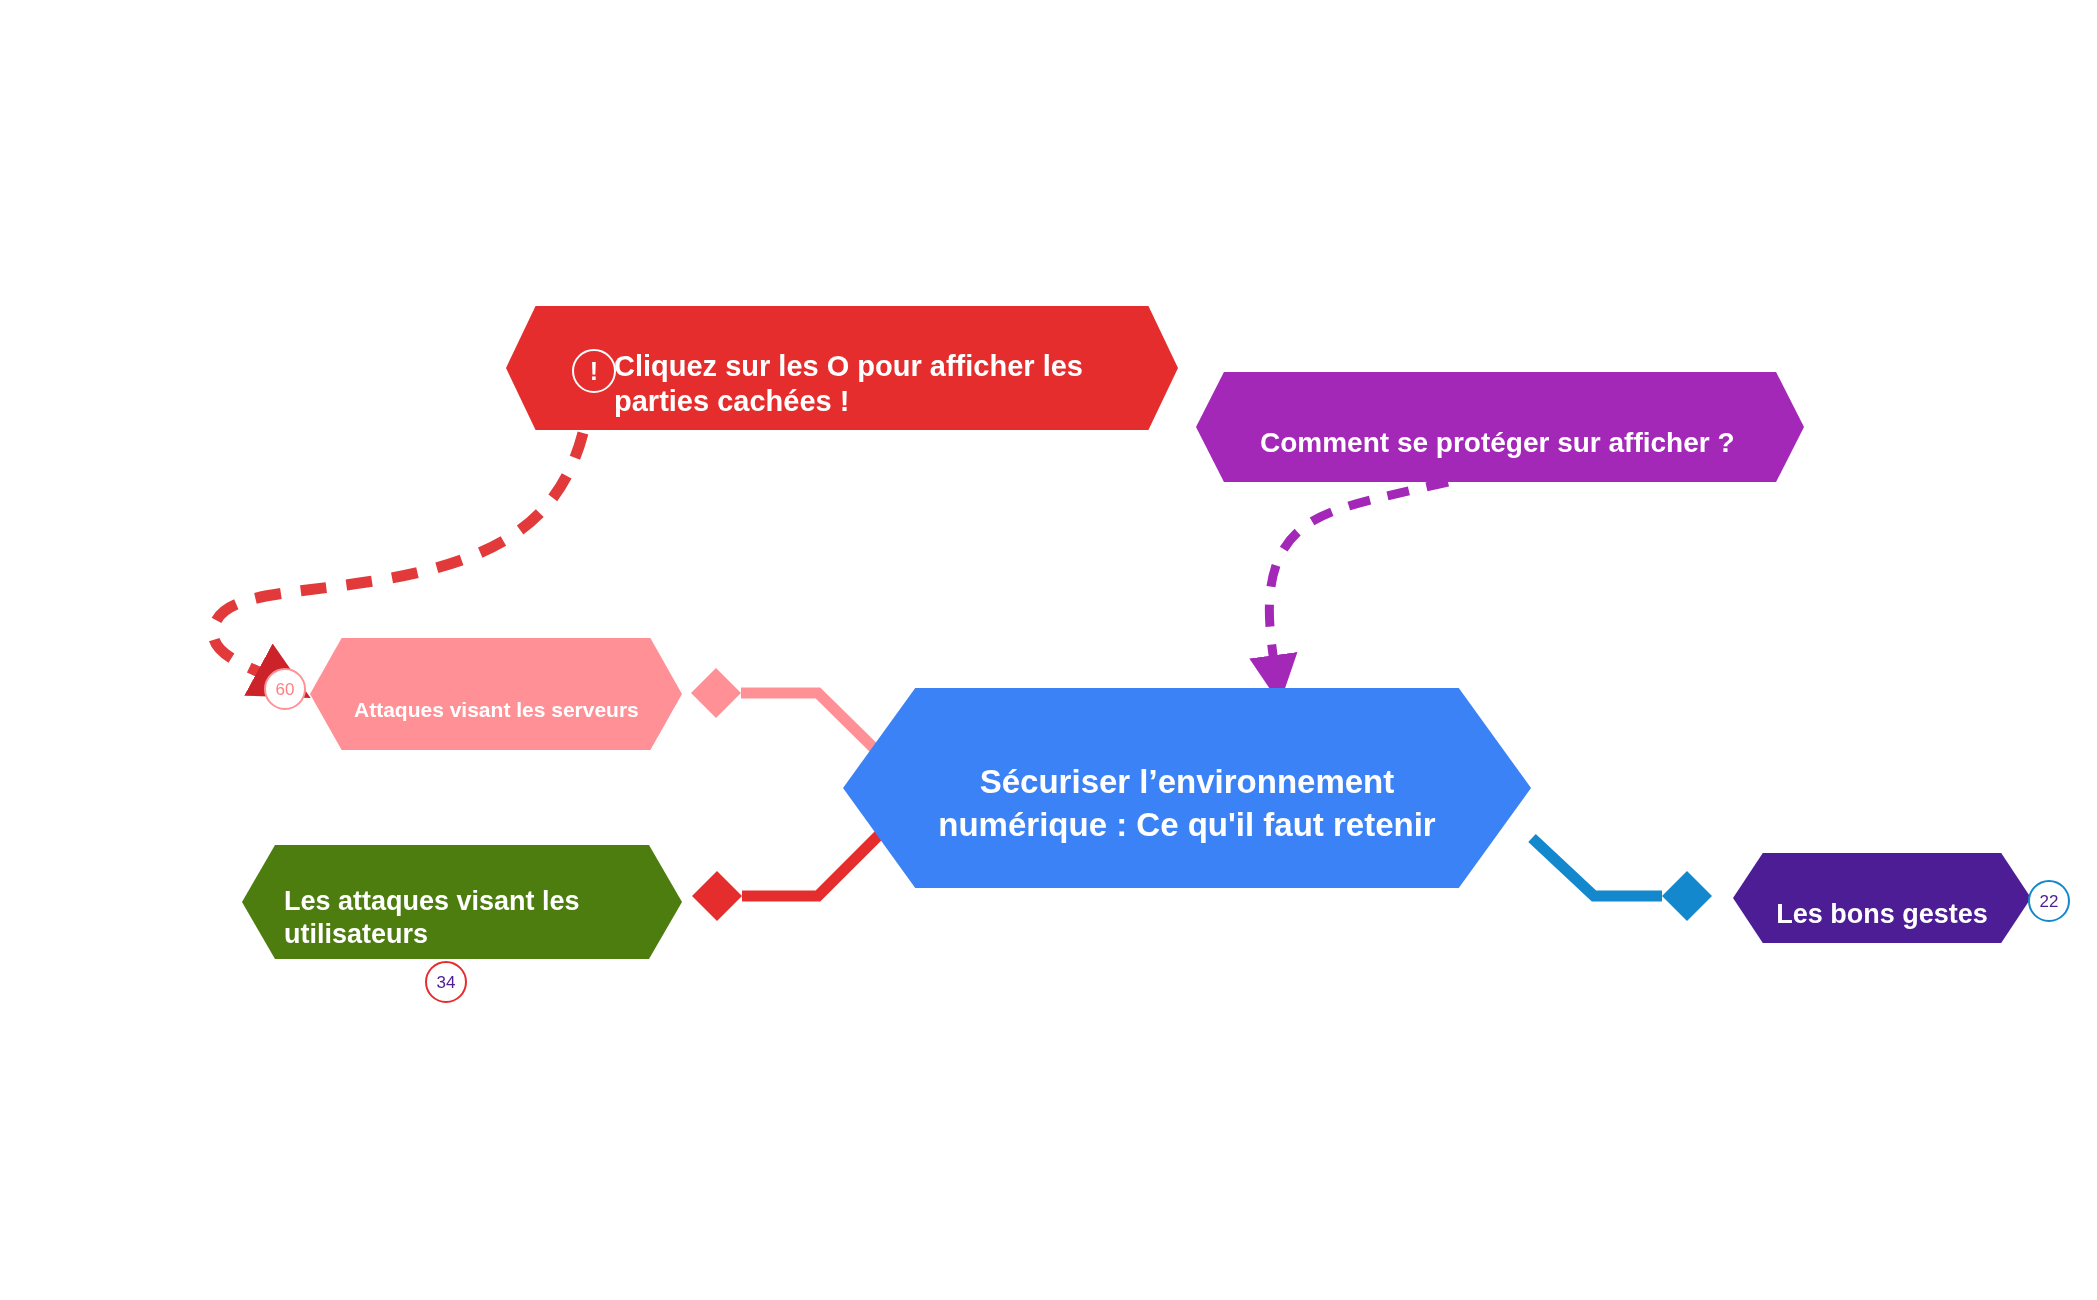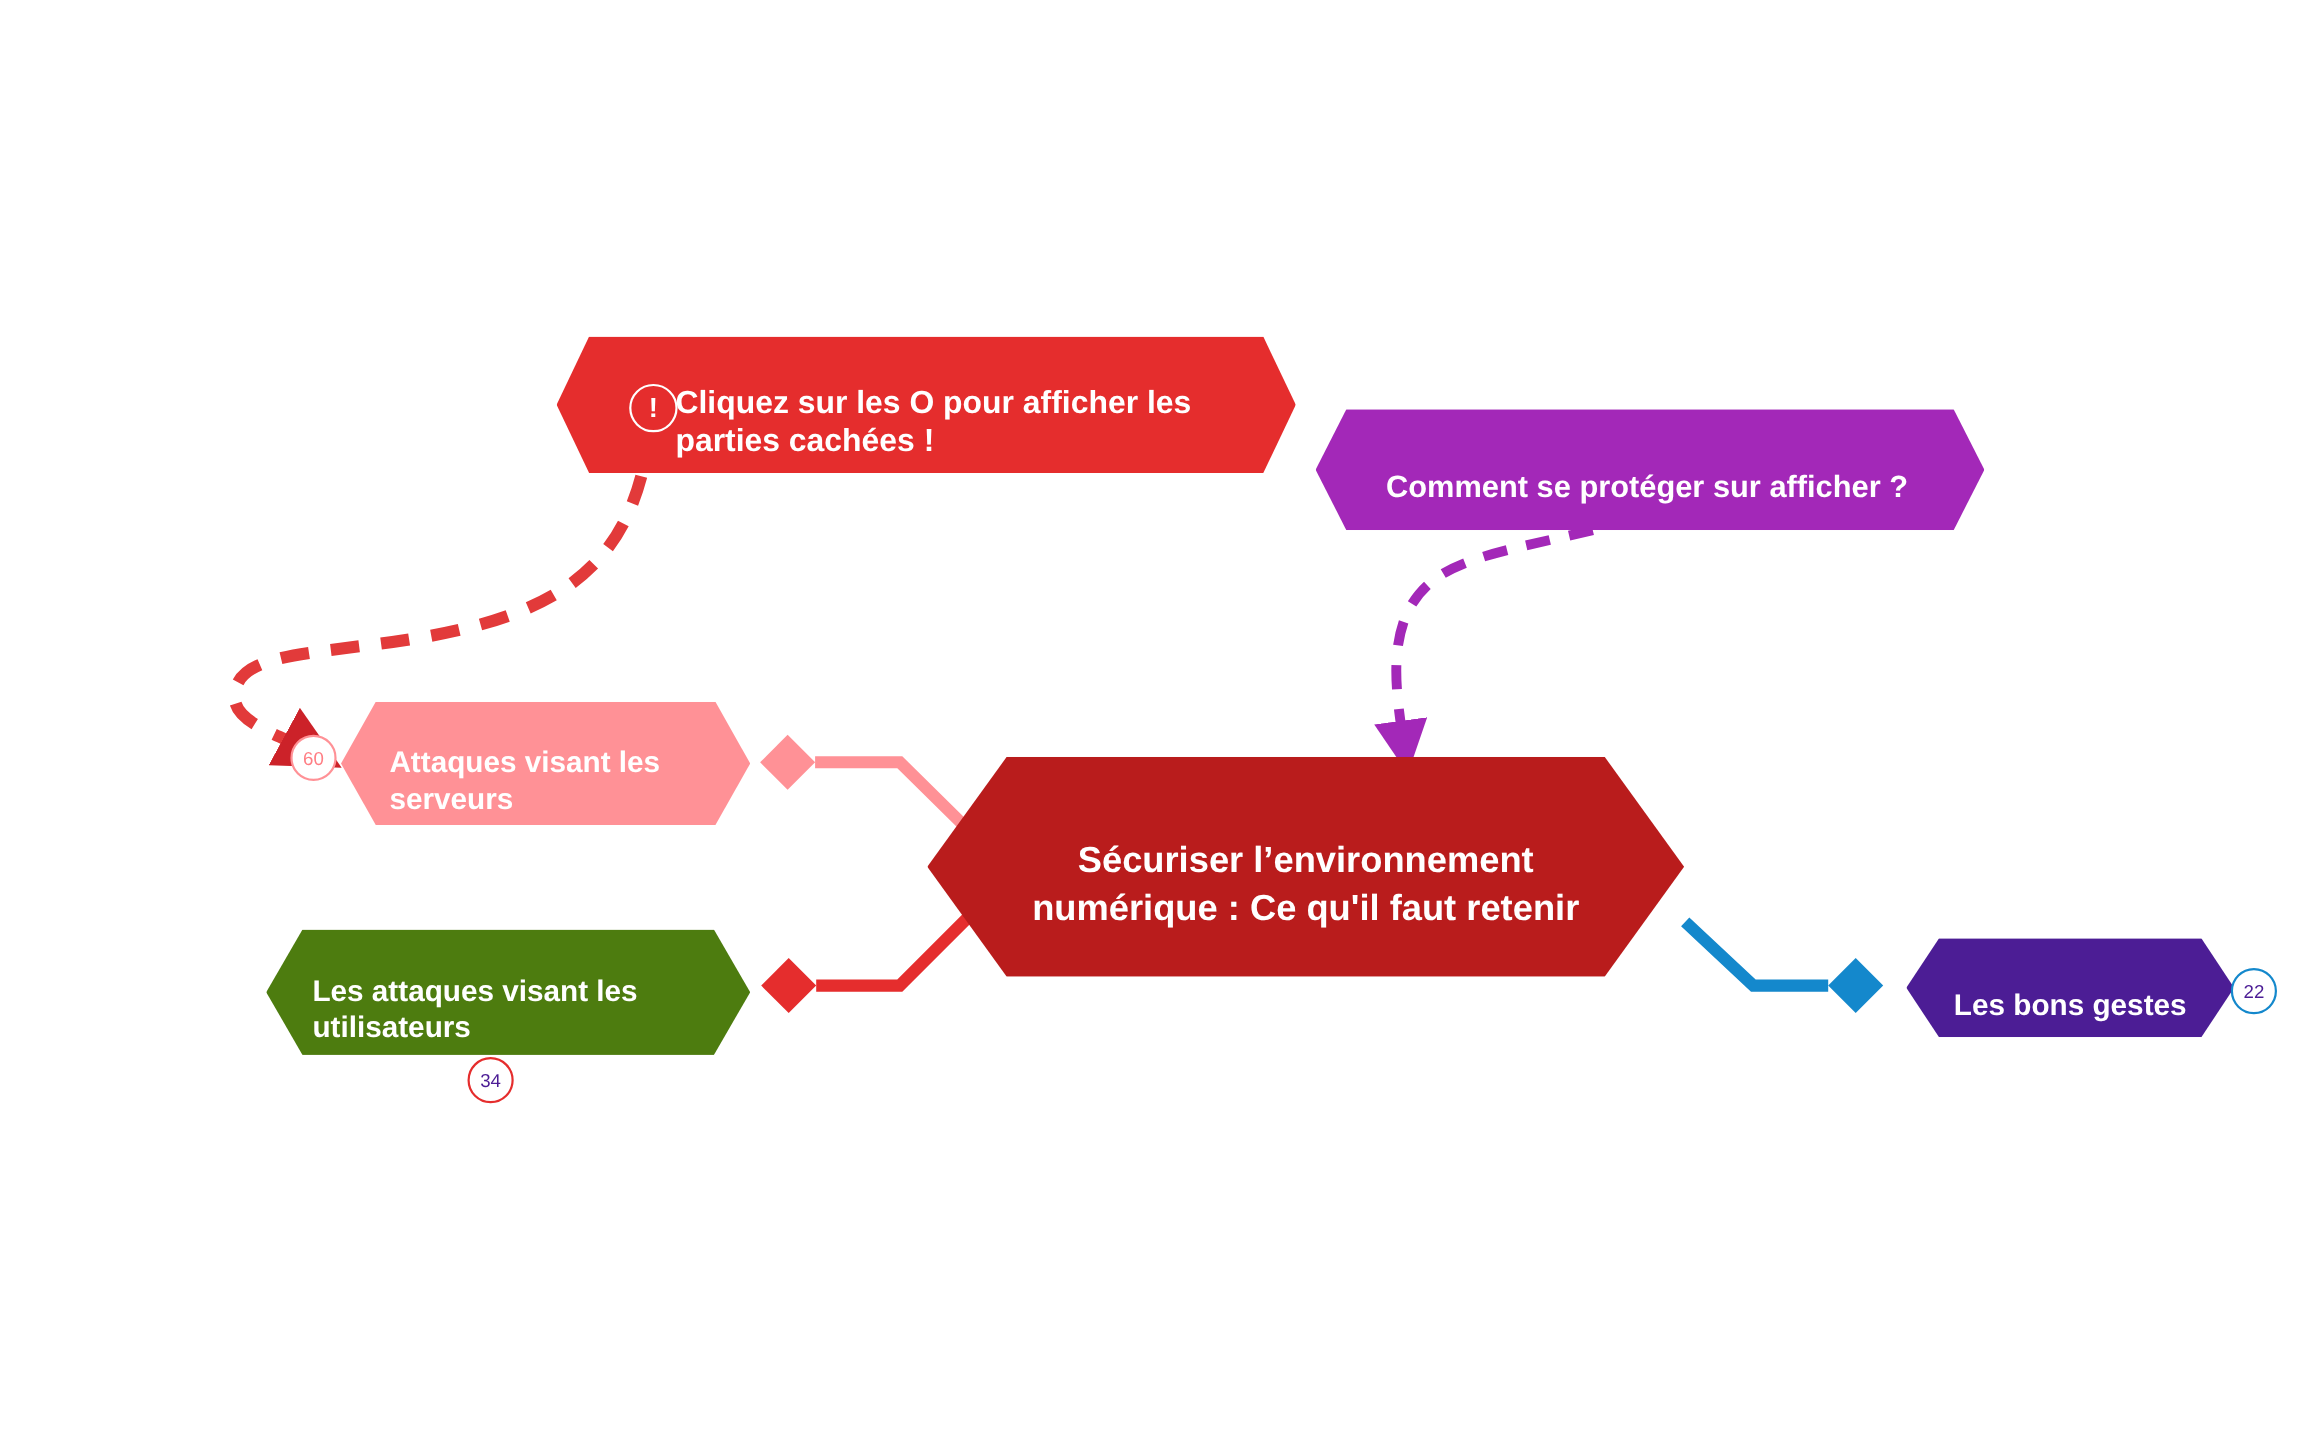--- a/index.html
+++ b/index.html
@@ -82,21 +82,21 @@
   }
   #node-protect .node-label {
     font-size: 28px;
   }
   
   #node-central {
     left: 843px;
     top: 688px;
     width: 688px;
     height: 200px;
-    background: #b91c1c;
+    background: #3b82f6;
     clip-path: polygon(10.5% 0, 89.5% 0, 100% 50%, 89.5% 100%, 10.5% 100%, 0 50%);
     justify-content: center;
     padding: 0 70px;
   }
   #node-central .node-label {
     font-size: 33px;
     text-align: center;
     line-height: 1.3;
   }
   
@@ -104,21 +104,21 @@
     left: 310px;
     top: 638px;
     width: 372px;
     height: 112px;
     background: #FF9196;
     clip-path: polygon(8.5% 0, 91.5% 0, 100% 50%, 91.5% 100%, 8.5% 100%, 0 50%);
     padding-left: 44px;
     padding-right: 34px;
   }
   #node-servers .node-label {
-    font-size: 27px;
+    font-size: 21px;
   }
   
   #node-users {
     left: 242px;
     top: 845px;
     width: 440px;
     height: 114px;
     background: #4d7c0f;
     clip-path: polygon(7.5% 0, 92.5% 0, 100% 50%, 92.5% 100%, 7.5% 100%, 0 50%);
     padding-left: 42px;

